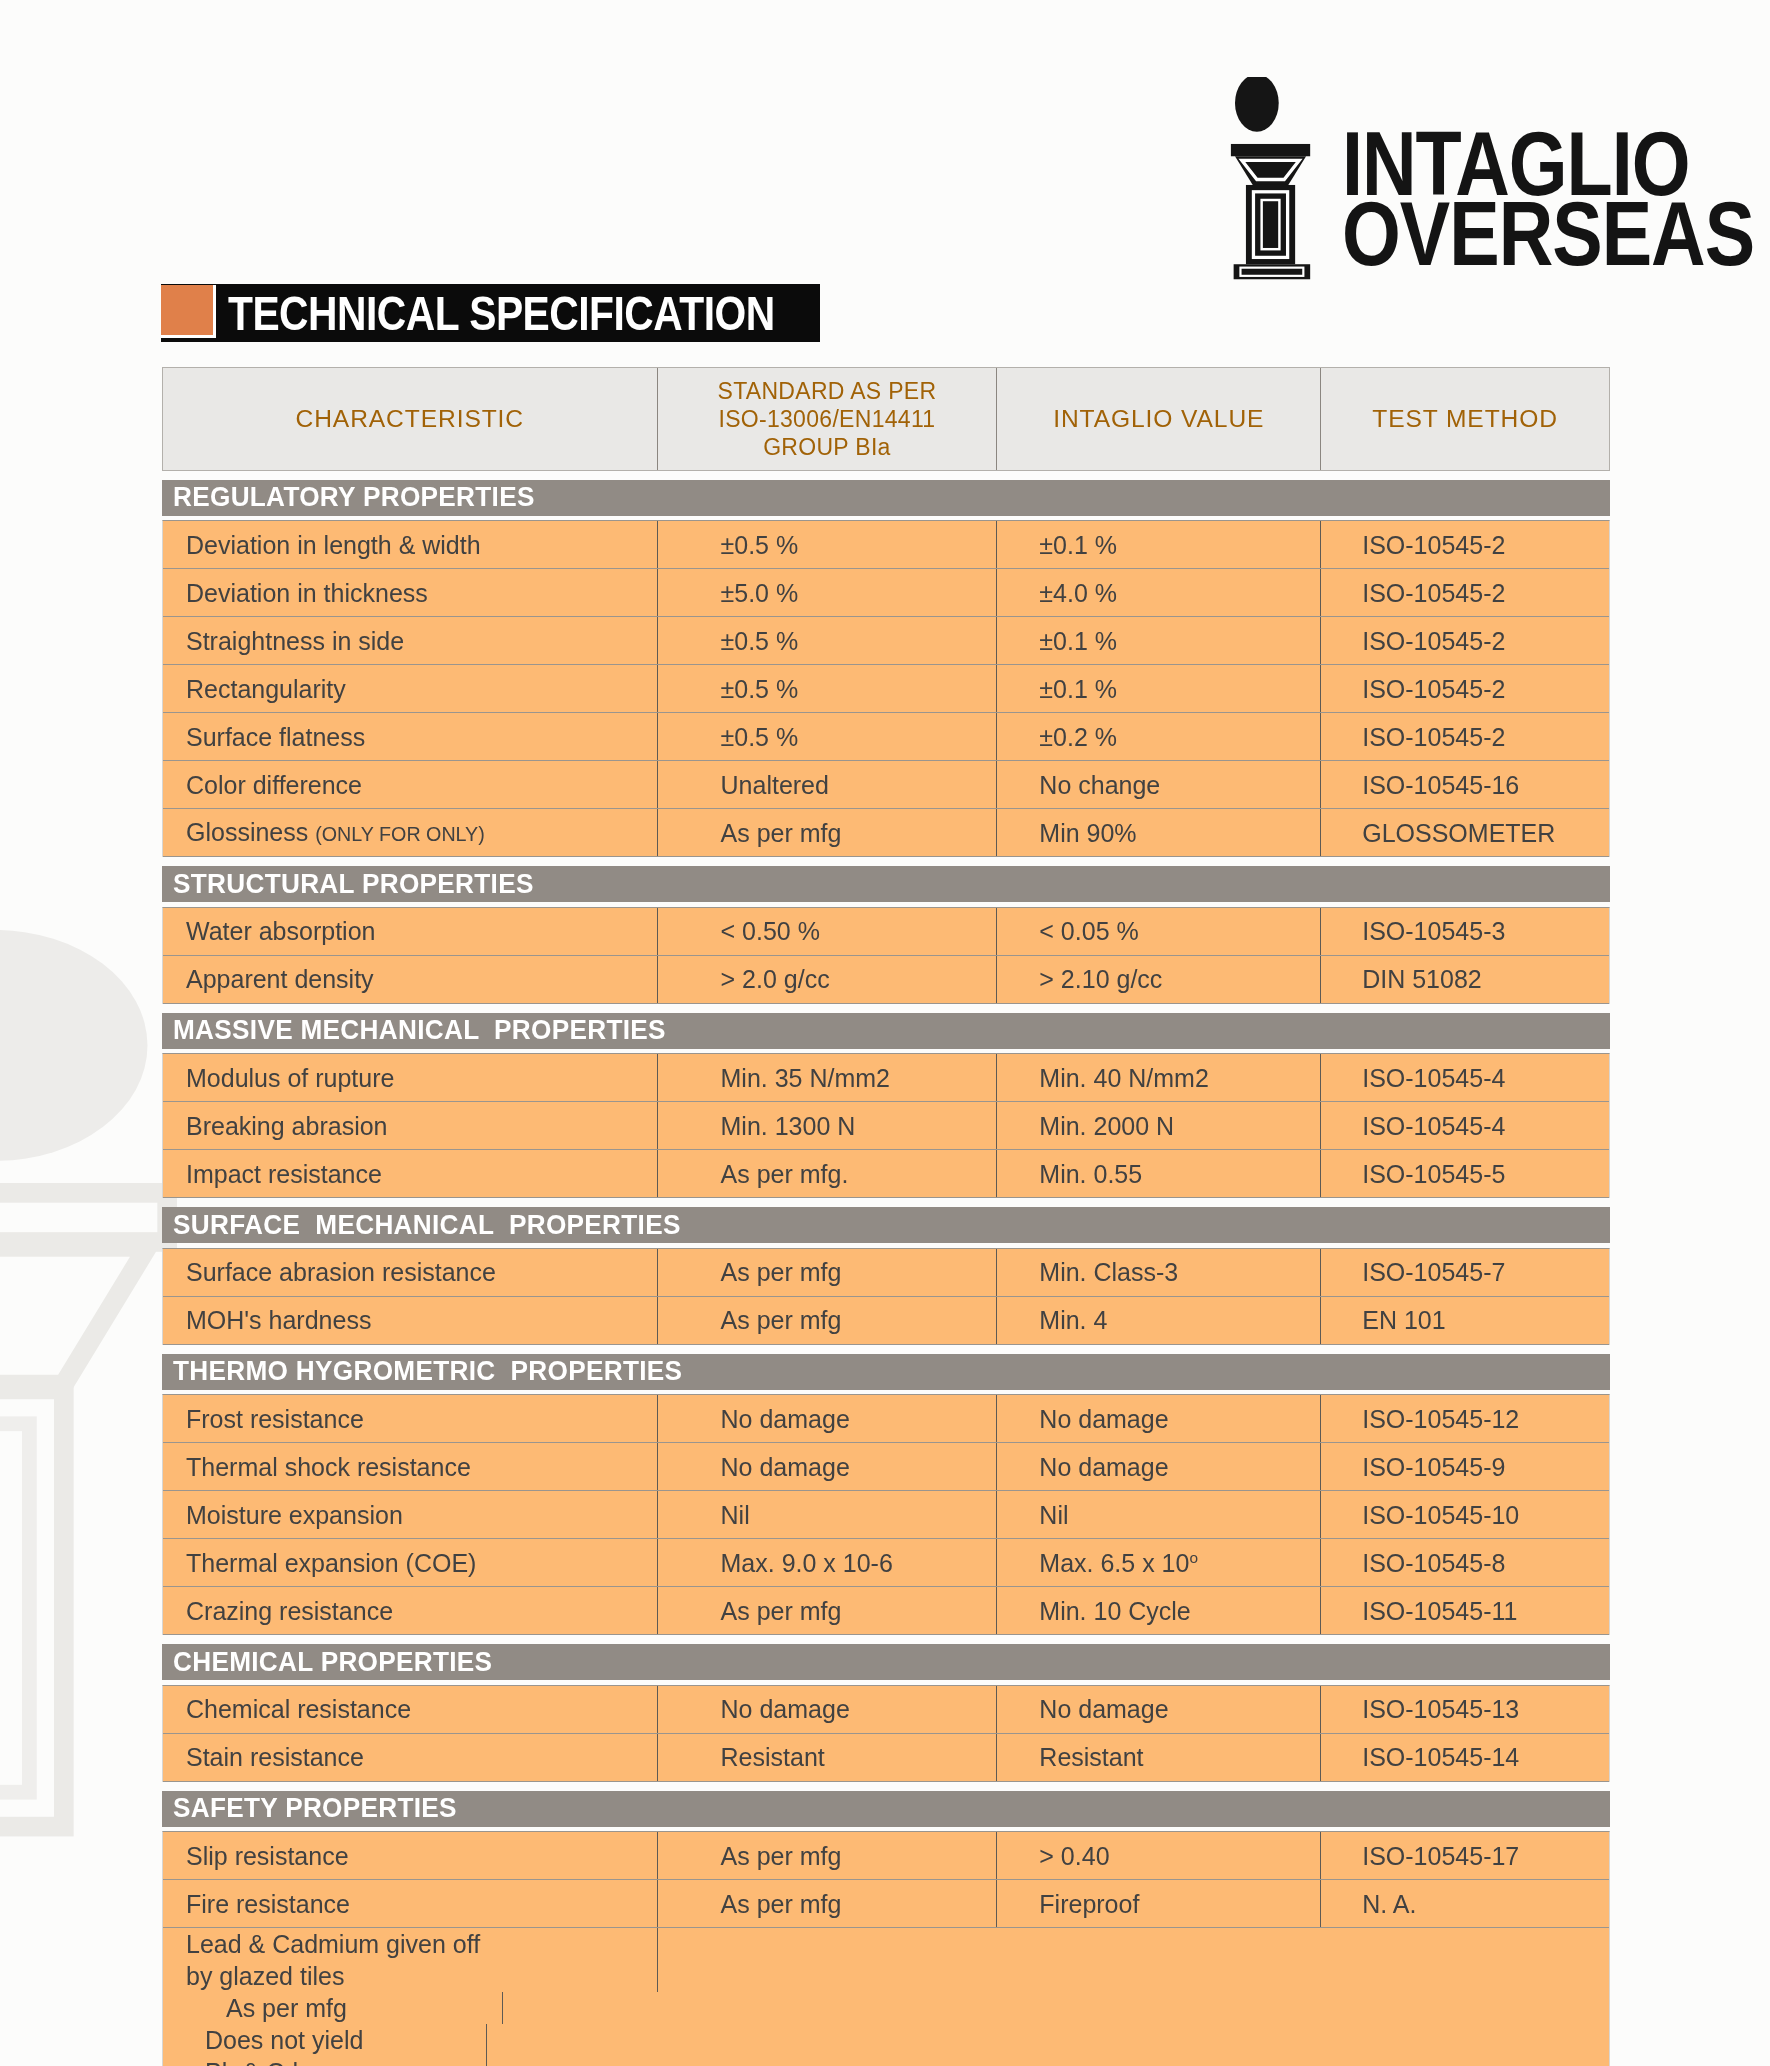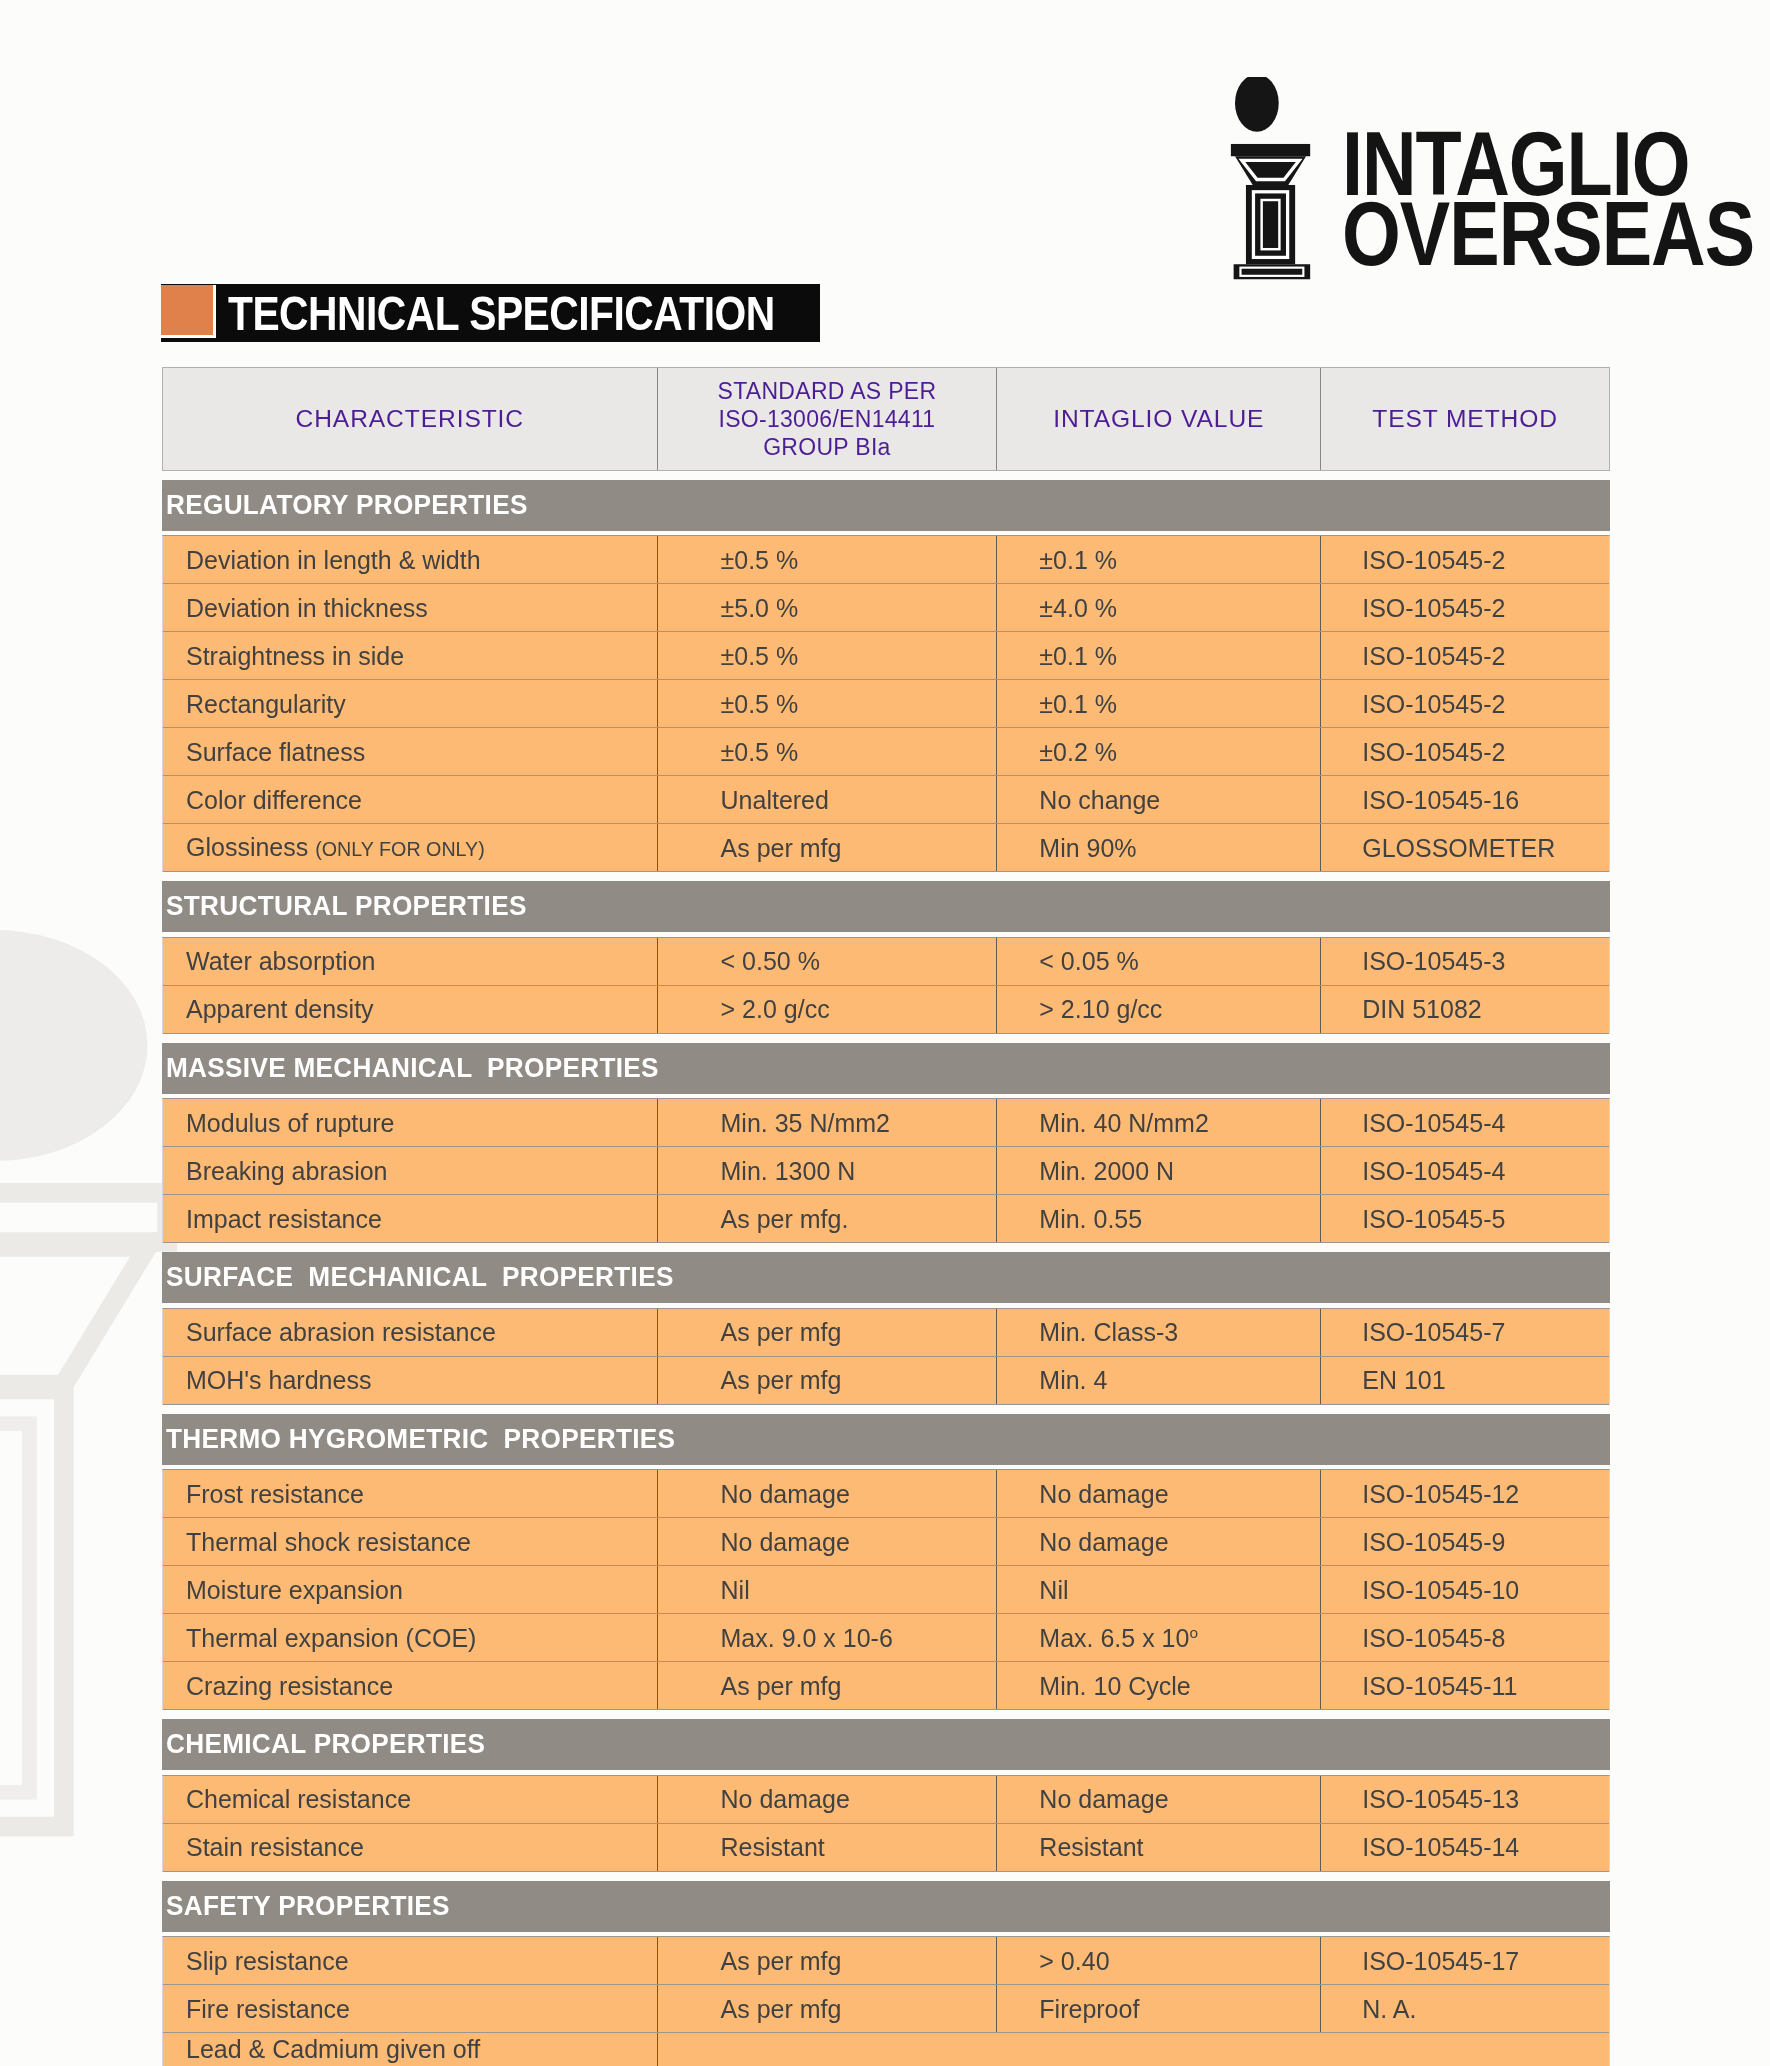--- a/index.html
+++ b/index.html
@@ -22,25 +22,25 @@
     background:var(--bar,#0B0B0B);display:flex;align-items:center;box-sizing:border-box;}
   .accent-square{width:52px;height:50px;margin-top:0.6px;background:var(--accent,#E0804A);
     border-right:3.1px solid #fff;border-bottom:3.1px solid #fff;flex:0 0 auto;align-self:flex-start;}
   .title-text{color:#fff;font-weight:700;font-size:48px;letter-spacing:-0.6px;margin-left:12.3px;
     transform:scaleX(.85);transform-origin:left center;white-space:nowrap;}
   
   .spec-table{position:absolute;left:162px;top:367px;width:1448px;}
   .thead{display:flex;height:104px;background:#E9E8E6;box-sizing:border-box;
     border:1.2px solid #B3B0AB;}
   .th{display:flex;align-items:center;justify-content:center;text-align:center;
-    color:#4c1d95;font-size:24.6px;letter-spacing:0.9px;box-sizing:border-box;line-height:28px;}
+    color:#a16207;font-size:24.6px;letter-spacing:0.9px;box-sizing:border-box;line-height:28px;}
   .th.c2{font-size:23px;letter-spacing:0.3px;}
   .th:not(:last-child){border-right:1.8px solid #8B8680;}
-  .section-bar{height:51px;margin:8.6px 0 4.9px 0;background:var(--section,#918B85);
-    display:flex;align-items:center;padding-left:4px;box-sizing:border-box;}
+  .section-bar{height:36px;margin:8.6px 0 4.9px 0;background:var(--section,#918B85);
+    display:flex;align-items:center;padding-left:11px;box-sizing:border-box;}
   .section-bar span{color:#FFFFFF;font-weight:700;font-size:27px;letter-spacing:0.3px;
     white-space:pre;transform:scaleX(.97);transform-origin:left center;}
   .rows{border-top:1.2px solid #9A958E;border-left:1.2px solid #D8D6D2;border-right:1.2px solid #D8D6D2;
     background:#fdba74;}
   .row{display:flex;min-height:48px;border-bottom:1.8px solid #9A958E;box-sizing:border-box;align-items:stretch;}
   .row.tall{min-height:69px;flex-direction:column;}
   .cell{display:flex;align-items:center;font-size:25px;color:#414141;line-height:32px;
     box-sizing:border-box;}
   .c1{width:34.2%;}  .c2{width:23.5%;}  .c3{width:22.4%;}  .c4{width:19.9%;}
   .cell.c1{padding-left:23px;border-right:1.8px solid #5E5A54;}

